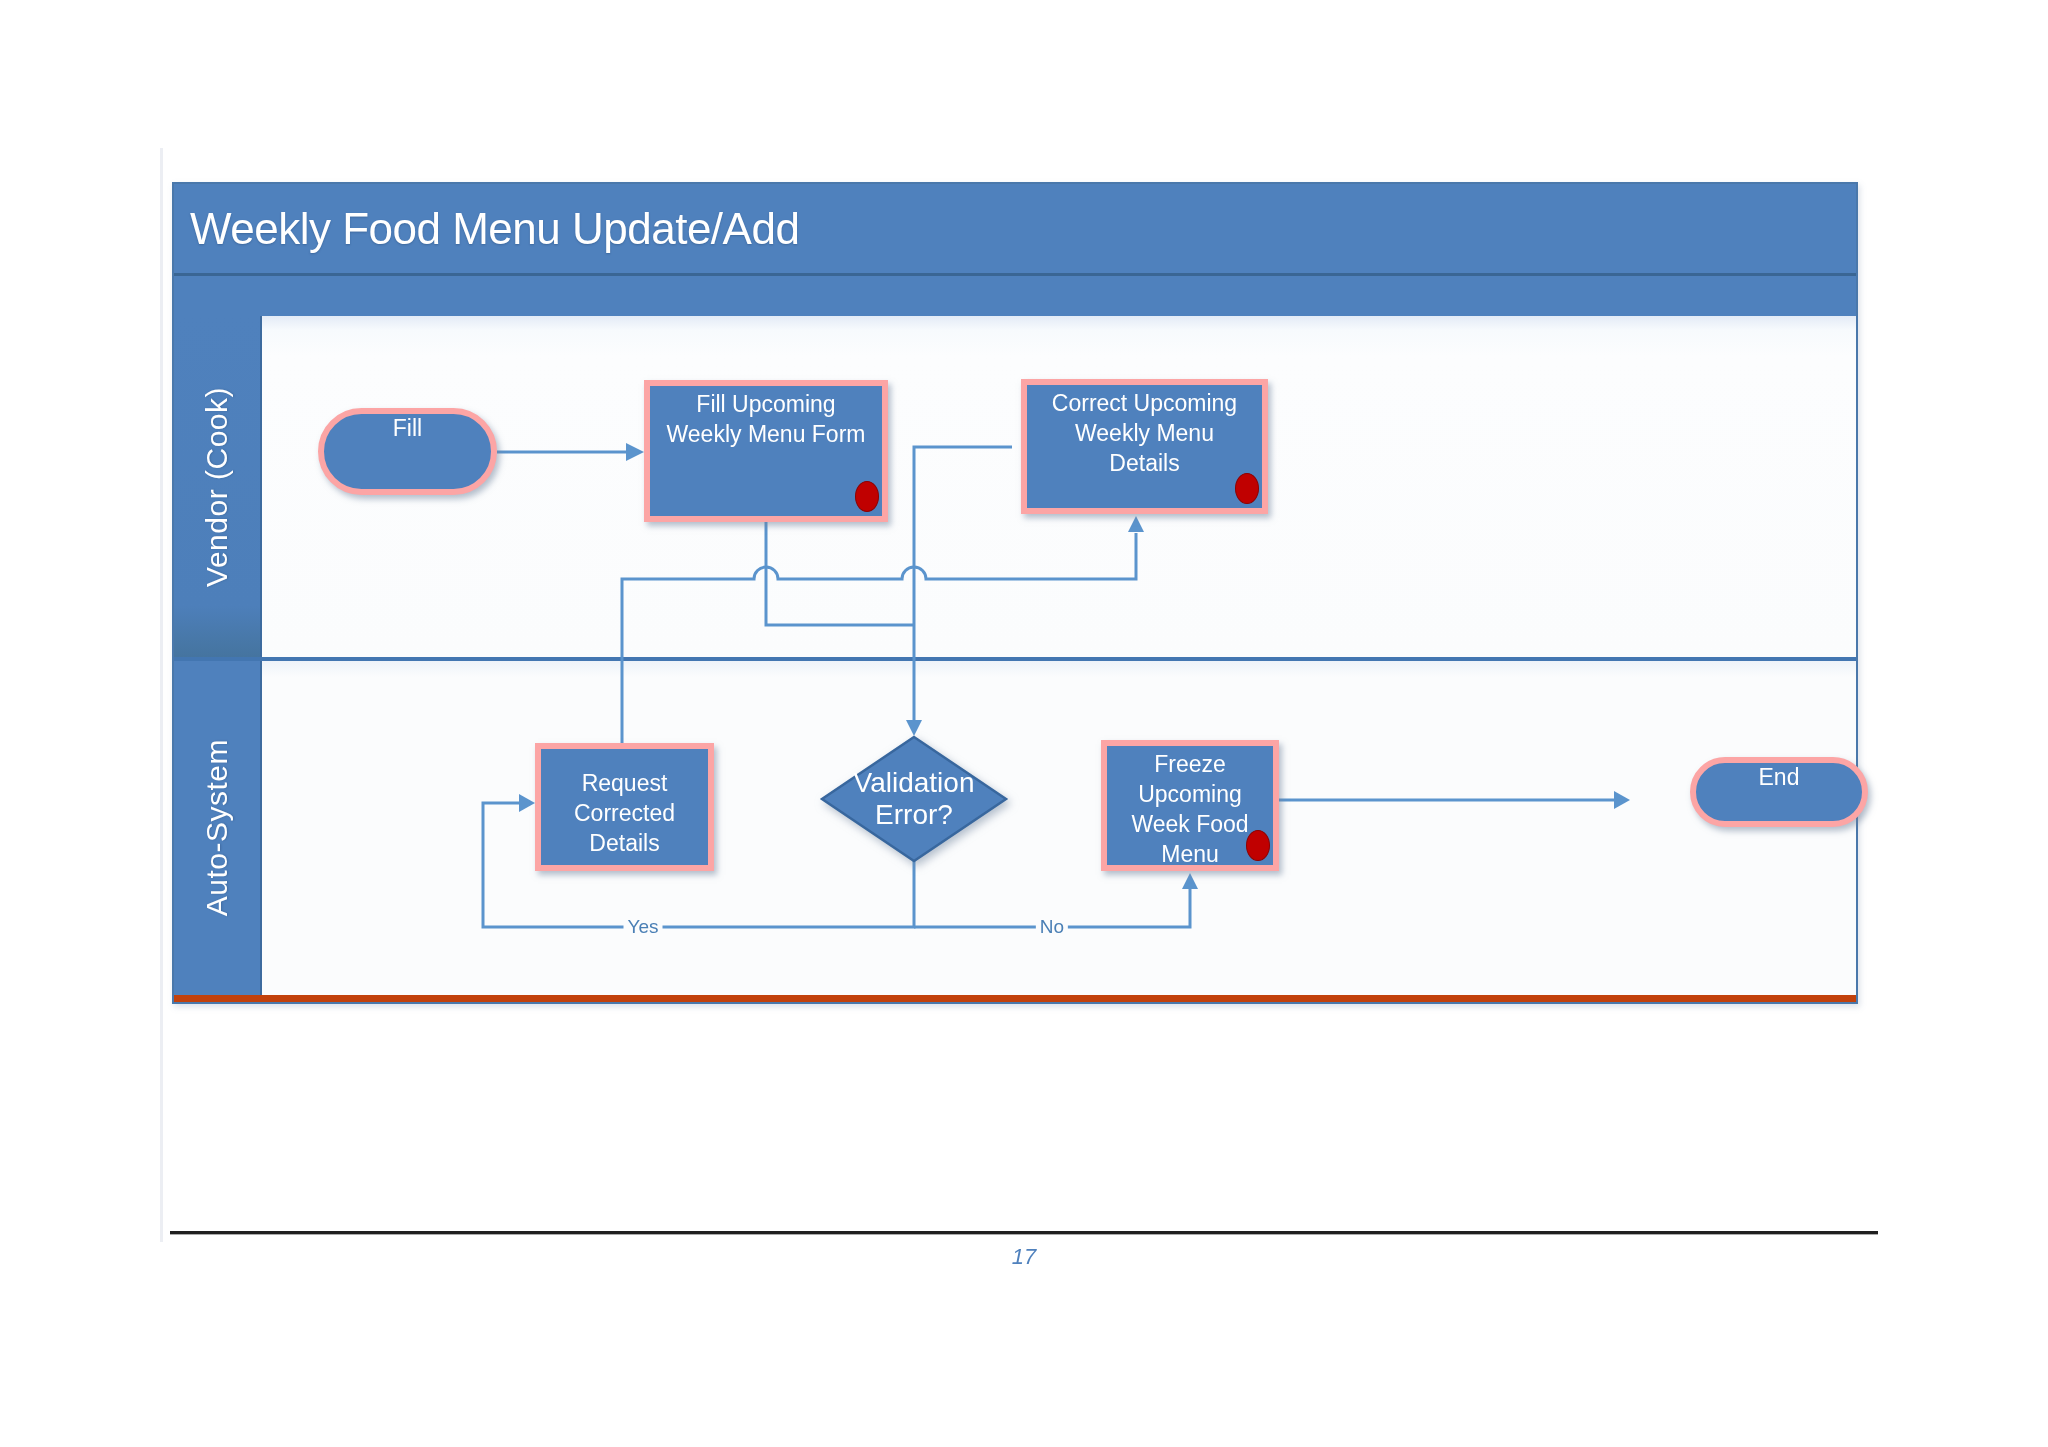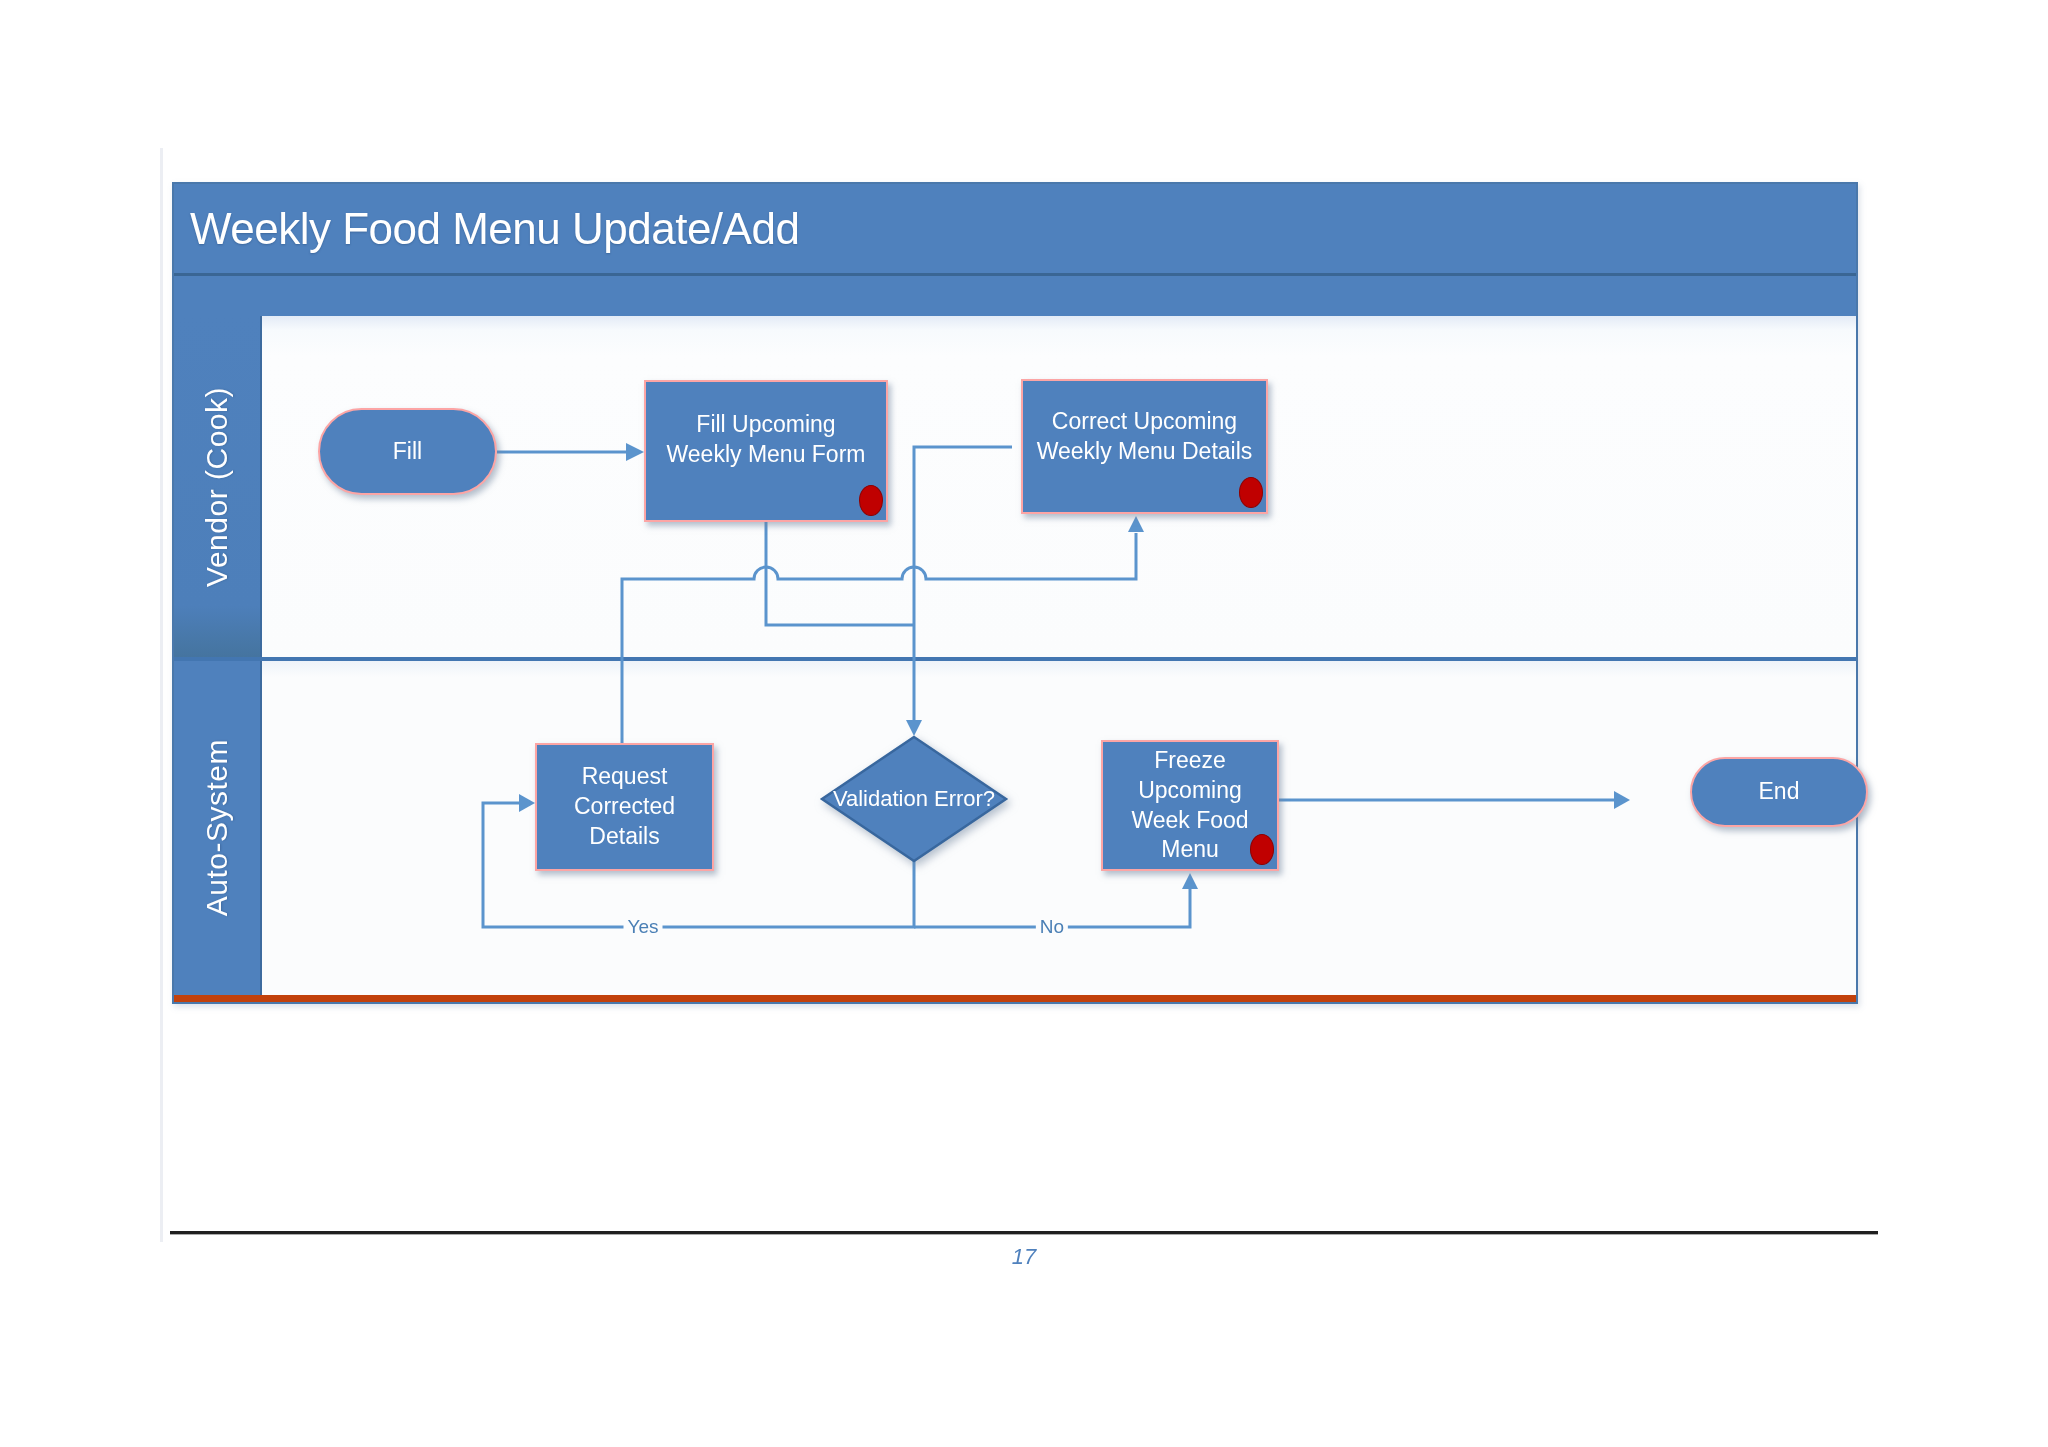--- a/index.html
+++ b/index.html
@@ -24,32 +24,32 @@
                      letter-spacing:.5px;white-space:nowrap;text-shadow:0 1px 2px rgba(30,60,100,.3);}
   .lane-body{flex:1;}
   .lane-vendor .lane-body{background:linear-gradient(180deg,#e3ebf6 0px,#f7fafd 14px,#fcfdfe 40px,#fbfcfd 100%);}
   .lane-auto .lane-body{background:linear-gradient(180deg,#eef3f9 0px,#fbfcfd 16px,#fbfcfd 100%);}
   .lane-vendor .lane-label{background:linear-gradient(180deg,#4f81bd 0%,#4d7fba 85%,#45749f 100%);}
 
   .overlay{position:absolute;inset:0;}
   .overlay svg{position:absolute;left:0;top:0;}
 
   
-  .node{position:absolute;box-sizing:border-box;background:#4f81bd;border:2px solid #fca5a5;
-        color:#ffffff;display:flex;align-items:center;justify-content:center;text-align:center;
+  .node{position:absolute;box-sizing:border-box;background:#4f81bd;border:6px solid #fca5a5;
+        color:#ffffff;display:flex;align-items:flex-start;justify-content:center;text-align:center;
         font-size:23px;line-height:1.3;box-shadow:3px 4px 6px rgba(110,130,155,.5);}
   .pill{border-radius:46px;}
   .n-start{left:144px;top:92px;width:179px;height:87px;}
   .n-fill{left:470px;top:64px;width:244px;height:142px;padding:4px 10px 26px 10px;}
   .n-correct{left:838px;top:63px;width:247px;height:135px;padding:4px 12px 24px 12px;margin-left:9px;}
   .n-request{left:361px;top:427px;width:179px;height:128px;padding:20px 8px;}
   .n-freeze{left:927px;top:424px;width:178px;height:131px;padding:4px 6px 4px 6px;}
   .n-end{left:1516px;top:441px;width:178px;height:70px;}
   .diamond-label{position:absolute;left:649px;top:421px;width:182px;height:124px;display:flex;
-                 align-items:center;justify-content:center;color:#ffffff;font-size:22px;text-align:right;}
+                 align-items:center;justify-content:center;color:#ffffff;font-size:28px;text-align:center;}
   .red-dot{position:absolute;width:22px;height:29px;border-radius:50%;background:#c00000;
            border:1px solid #8f0000;right:3px;bottom:4px;}
   .edge-label{position:absolute;transform:translate(-50%,-50%);background:#fbfcfd;padding:0 4px;
               color:#4a7fb5;font-size:19px;}
 
   
   .footer-rule{position:absolute;left:170px;top:1231px;width:1708px;height:0;
                border-top:3px solid #202020;box-shadow:0 1px 0 rgba(150,150,150,.8);}
   .page-number{position:absolute;left:170px;top:1244px;width:1708px;text-align:center;
                color:#4f81bd;font-size:22px;font-style:italic;}

